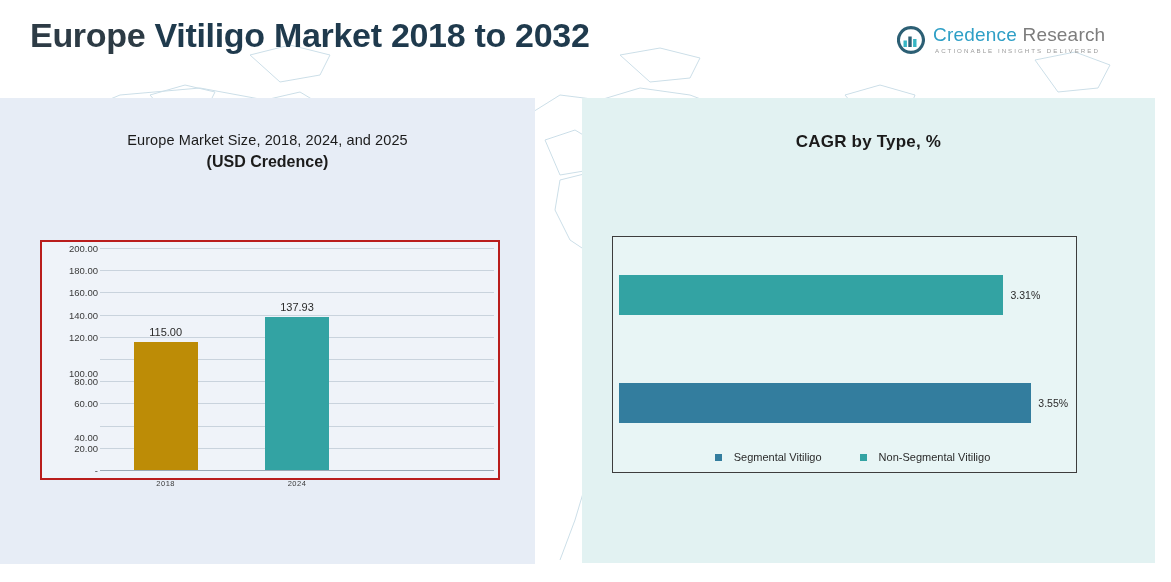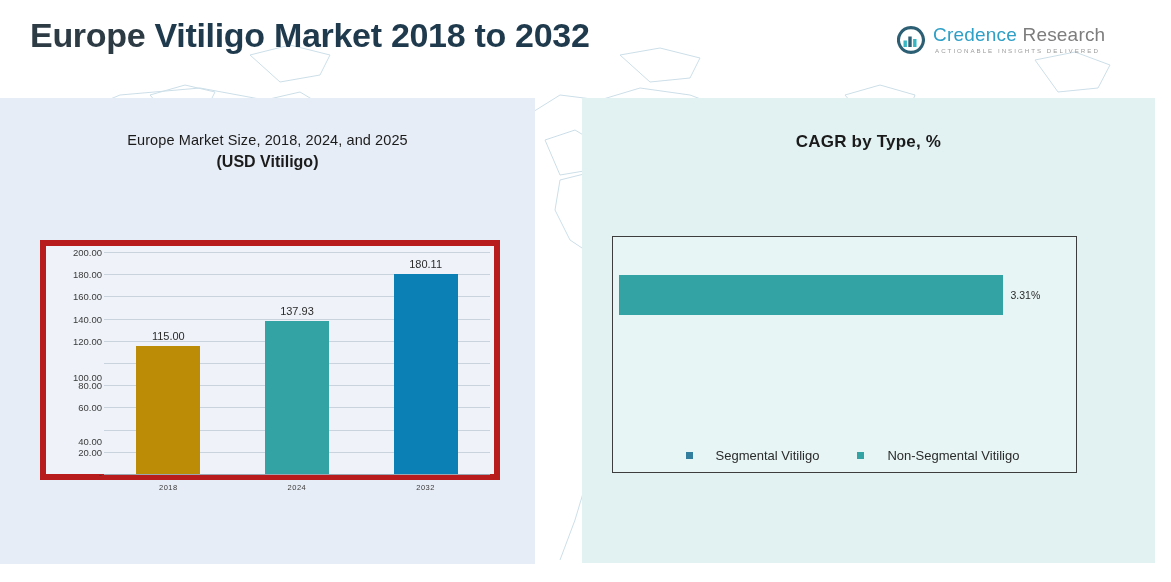--- a/index.html
+++ b/index.html
@@ -112,21 +112,21 @@
     font-size: 17px;
     font-weight: bold;
     letter-spacing: 0.2px;
   }
 
   
   #chart-left {
     position: absolute;
     left: 40px; top: 240px;
     width: 460px; height: 240px;
-    border: 6px solid #b91c1c;
+    border: 2px solid #b91c1c;
     background: rgba(255,255,255,0.34);
     box-sizing: border-box;
     z-index: 2;
   }
   #chart-left-inner {
     position: absolute;
     left: 0; top: 0; right: 0; bottom: 0;
   }
   .y-axis {
     position: absolute;
@@ -227,22 +227,22 @@
     position: absolute;
     left: 0; right: 0;
     bottom: 9px;
     display: flex;
     justify-content: center;
     gap: 22px;
   }
   .legend-item {
     display: flex;
     align-items: center;
-    gap: 23px;
-    font-size: 13px;
+    gap: 12px;
+    font-size: 11px;
     color: #2b2b2b;
     white-space: nowrap;
     padding-left: 16px;
   }
   .legend-swatch {
     width: 7px; height: 7px;
     display: inline-block;
   }
 </style>
 </head>
@@ -277,21 +277,21 @@
       <path d="M470 330 L500 325 L518 350 L500 372 L473 362 Z"></path>
       <path d="M250 55 L290 45 L330 55 L320 75 L280 82 Z"></path>
       <path d="M1035 60 L1075 52 L1110 65 L1098 88 L1058 92 Z"></path>
       <path d="M605 480 L635 472 L655 495 L635 520 L608 510 Z"></path>
     </g>
   </svg>
 </div>
 
 <div class="panel" id="panel-left">
   <div class="panel-title" id="left-title-line1">Europe Market Size, 2018, 2024, and 2025</div>
-  <div class="panel-title" id="left-title-line2">(USD Vitiligo)</div>
+  <div class="panel-title" id="left-title-line2">(USD Credence)</div>
 </div>
 
 <div class="panel" id="panel-right">
   <div class="panel-title" id="right-title">CAGR by Type, %</div>
 </div>
 
 <div id="header">
   <div id="page-title">
     <span>Europe </span><span class="accent">Vitiligo Market 2018 to 2032</span>
   </div>
@@ -343,35 +343,34 @@
         <div class="vbar-slot" style="left: 0%;">
           <div class="vbar" style="height: 127.65px; background: rgb(189, 140, 6);"></div>
           <div class="vbar-value" style="bottom: 131.65px;">115.00</div>
           <div class="vbar-cat">2018</div>
         </div>
         <div class="vbar-slot" style="left: 33.33%;">
           <div class="vbar" style="height: 153.102px; background: rgb(51, 163, 163);"></div>
           <div class="vbar-value" style="bottom: 157.102px;">137.93</div>
           <div class="vbar-cat">2024</div>
         </div>
-        <div class="vbar-slot" style="left: 66.66%;">
-          <div class="vbar" style="height: 199.922px; background: rgb(11, 128, 181);"></div>
-          <div class="vbar-value" style="bottom: 203.922px;">180.11</div>
-          <div class="vbar-cat">2032</div>
-        </div>
       </div>
   </div>
 </div>
 
 <div id="chart-right">
   <div id="plot-right">
       <div class="hbar-row" style="top: 32px; width: 453px;">
         <div class="hbar" style="width: 384.469px; background: rgb(51, 163, 163);"></div>
         <div class="hbar-value" style="left: 391.469px;">3.31%</div>
       </div>
+      <div class="hbar-row" style="top: 140px; width: 453px;">
+        <div class="hbar" style="width: 412.346px; background: rgb(51, 125, 158);"></div>
+        <div class="hbar-value" style="left: 419.346px;">3.55%</div>
+      </div>
     </div>
   <div id="legend-right">
       <div class="legend-item">
         <span class="legend-swatch" style="background: rgb(51, 125, 158);"></span>
         <span>Segmental Vitiligo</span>
       </div>
       <div class="legend-item">
         <span class="legend-swatch" style="background: rgb(51, 163, 163);"></span>
         <span>Non-Segmental Vitiligo</span>
       </div>

